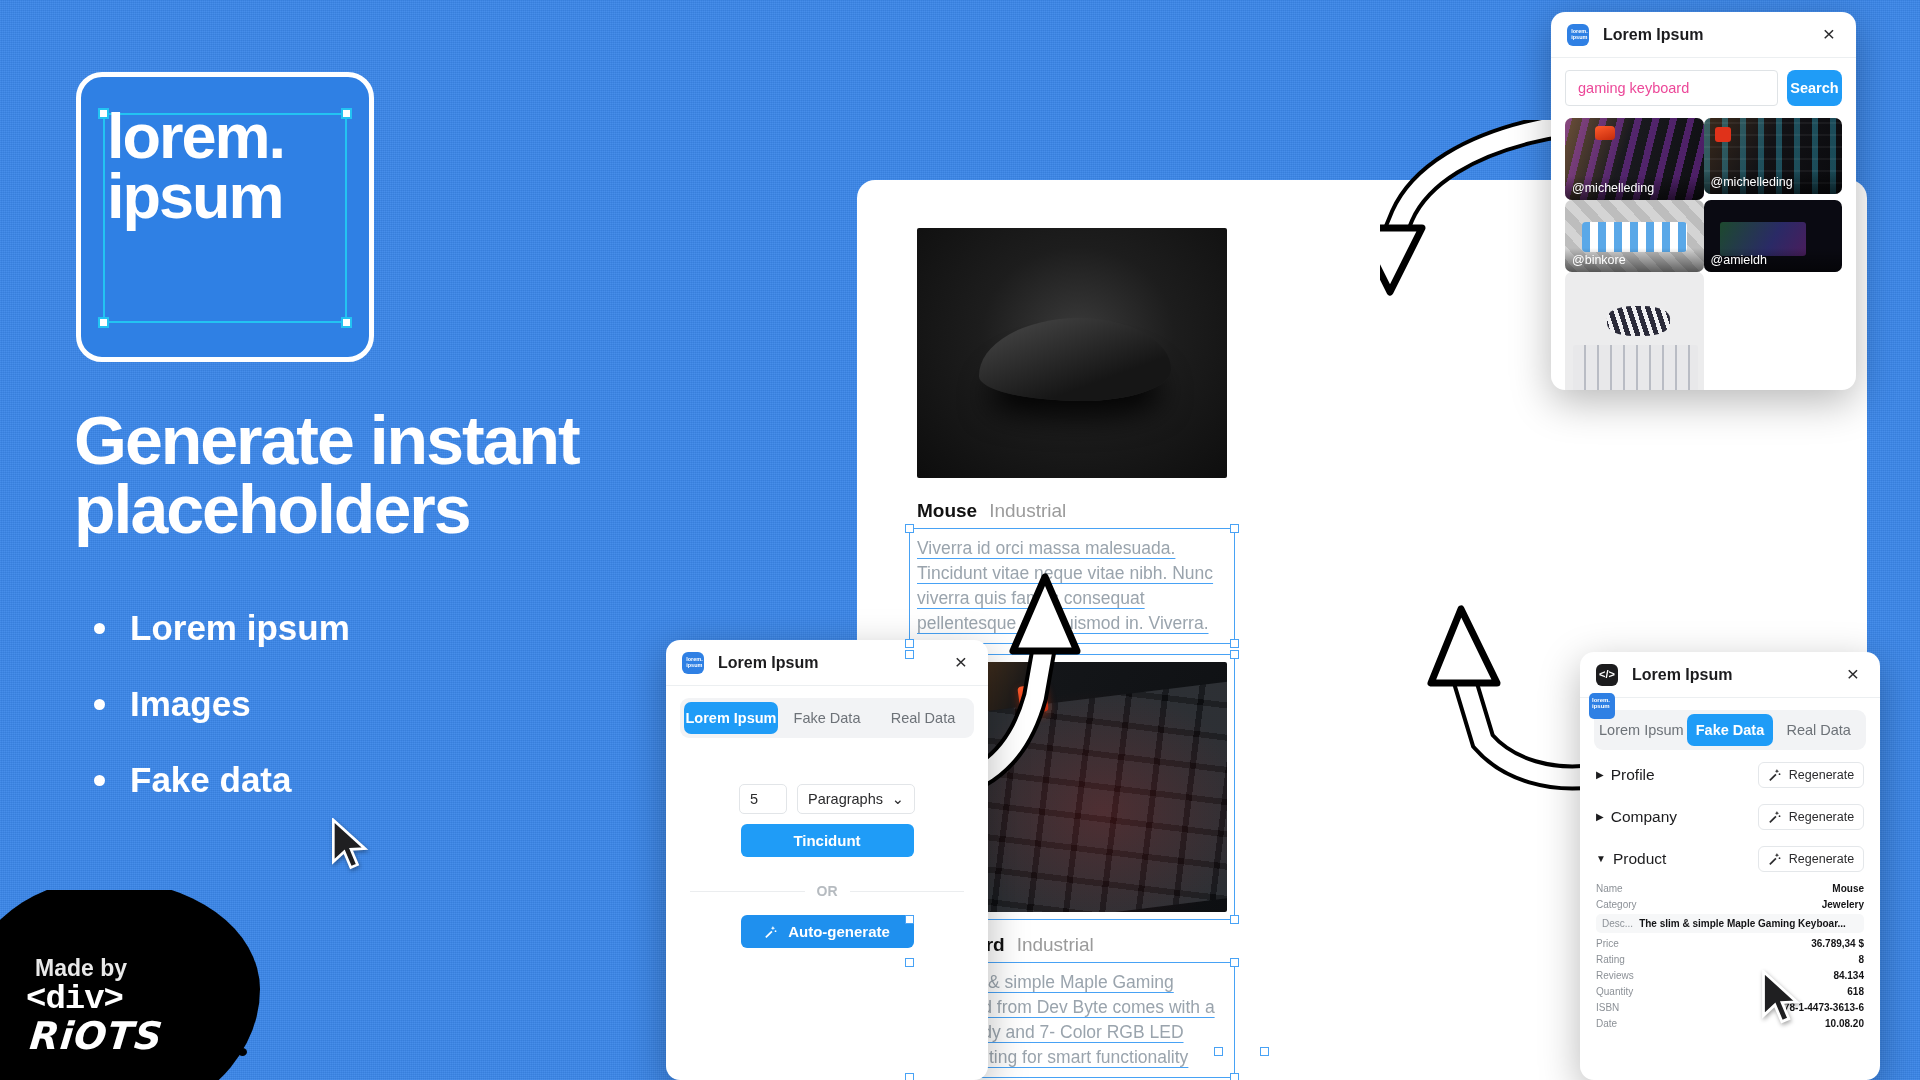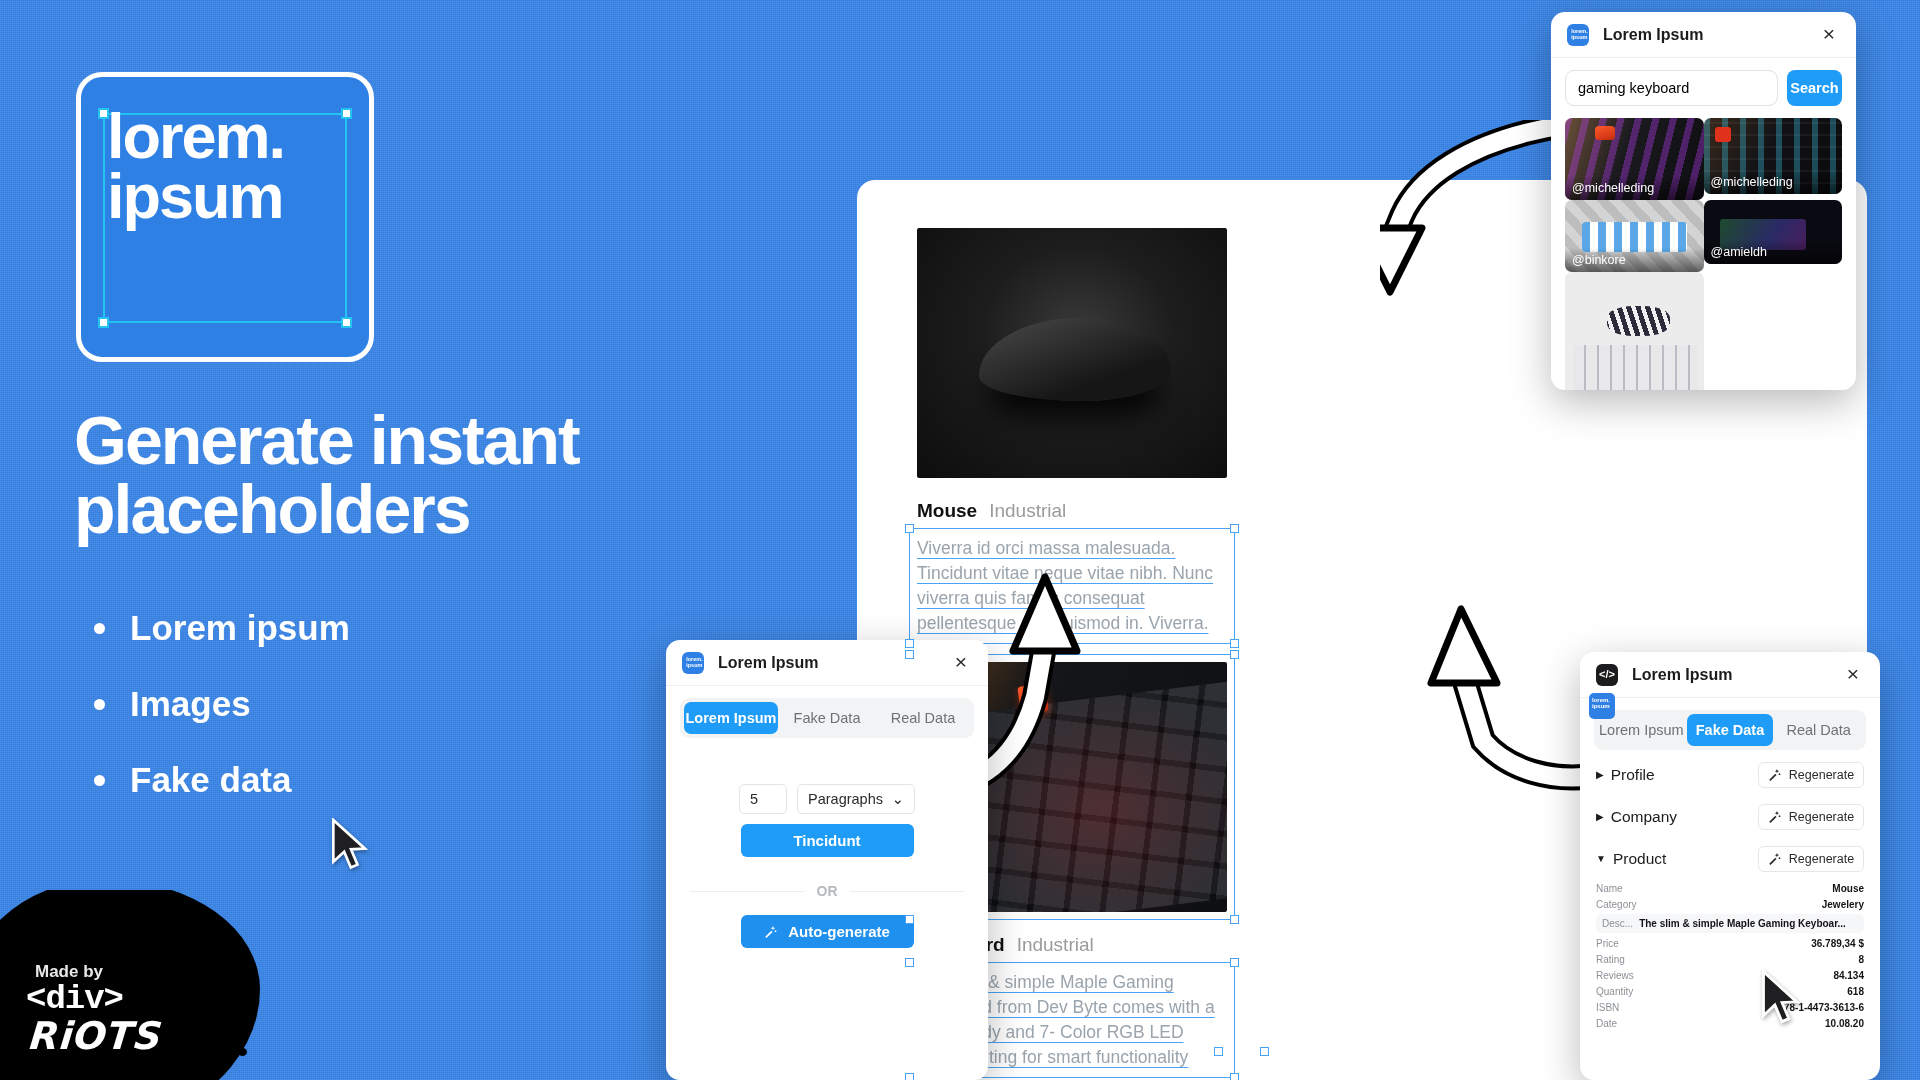--- a/index.html
+++ b/index.html
@@ -67,21 +67,21 @@
   }
   .divriots .splat{
     position:absolute; left:-40px; bottom:-50px; width:300px; height:250px;
     background:#000;
     border-radius:48% 52% 60% 40% / 55% 45% 58% 42%;
     filter:blur(0.2px);
   }
   .divriots .fleck{ position:absolute; background:#000; border-radius:50%; }
   .divriots .made{
     position:absolute; left:35px; bottom:98px; color:#e9e9e9;
-    font-size:17px; font-weight:700;
+    font-size:23px; font-weight:700;
   }
   .divriots .div{
     position:absolute; left:26px; bottom:62px; color:#fff;
     font-size:34px; font-weight:700; font-family:"Liberation Mono", monospace;
     letter-spacing:-1px;
   }
   .divriots .riots{
     position:absolute; left:30px; bottom:22px; color:#fff;
     font-size:38px; font-weight:700; font-style:italic;
     font-family:"DejaVu Sans", sans-serif; letter-spacing:1px;
@@ -170,22 +170,22 @@
   .p-head .ttl{ margin-left:14px; font-size:16px; font-weight:700; color:#1c1c1e; }
   .p-head .x{
     margin-left:auto; width:22px; height:22px; cursor:pointer;
     color:#2b2b2d; font-size:21px; line-height:20px; text-align:center; font-weight:300;
   }
 
   
   .searchpanel{ left:1551px; top:12px; width:305px; height:378px; }
   .sbar{ display:flex; gap:9px; padding:12px 14px; }
   .sbar input{
-    flex:1; height:36px; border:1px solid #dfe3e6; border-radius:9px;
-    padding:0 12px; font-size:14.5px; color:#000000; outline:none;
+    flex:1; height:36px; border:1px solid #dfe3e6; border-radius:4px;
+    padding:0 12px; font-size:14.5px; color:#ec4899; outline:none;
     font-family:"Liberation Sans", sans-serif;
   }
   .sbar button{
     width:74px; height:36px; border:none; border-radius:8px;
     background:#1f9cf7; color:#fff; font-size:14.5px; font-weight:700; cursor:pointer;
     font-family:"Liberation Sans", sans-serif;
   }
   .sgrid{
     padding:0 14px; display:grid; grid-template-columns:1fr 1fr; gap:0;
     height:284px; overflow:hidden;
@@ -198,21 +198,21 @@
   .k1{ height:82px; background:linear-gradient(110deg,#6b4f38,#1a1a1f 42%,#0e0e12);}
   .k1::after{content:"";position:absolute;left:22%;top:10%;width:14%;height:17%;background:linear-gradient(160deg,#ff5c2c,#c42a0b);border-radius:4px;}
   .k1 .rgb{position:absolute;inset:0;background:repeating-linear-gradient(104deg,rgba(190,60,255,.35) 0 7px,transparent 7px 17px);}
   .k2{ height:76px; background:linear-gradient(120deg,#3a2a1c,#121216 45%,#0a0a0d);}
   .k2::after{content:"";position:absolute;left:8%;top:12%;width:12%;height:20%;background:#e0321a;border-radius:3px;}
   .k2 .rgb{position:absolute;inset:0;background:repeating-linear-gradient(0deg,rgba(0,0,0,0) 0 10px,rgba(255,255,255,.05) 10px 12px),repeating-linear-gradient(90deg,rgba(60,220,255,.3) 0 6px,transparent 6px 18px);}
   .k3{ height:82px; background:#08080a;}
   .k3 .rgb{position:absolute;inset:0;background:repeating-radial-gradient(circle at 10px 10px, rgba(255,150,20,.85) 0 2px, transparent 2px 16px);}
   .k4{ height:72px; background:repeating-linear-gradient(47deg,#bdbdbd 0 9px,#d4d4d4 9px 18px),#c9c9c9;}
   .k4 .rgb{position:absolute;left:12%;top:30%;width:76%;height:42%;background:repeating-linear-gradient(90deg,#5aa8e8 0 8px,#fff 8px 16px);border-radius:4px;}
-  .k5{ height:64px; background:#0a0a12;}
+  .k5{ height:72px; background:#0a0a12;}
   .k5 .rgb{position:absolute;left:12%;top:30%;width:62%;height:48%;background:linear-gradient(120deg,#1d4a2e,#2a2a66 60%,#4a1d5c);border-radius:3px;}
   .k6{ height:140px; background:#ececed;}
   .k6 .rgb{position:absolute;left:6%;bottom:4%;width:90%;height:44%;background:repeating-linear-gradient(90deg,#e8e8ea 0 11px,#b9bcc4 11px 13px),#dcdce0;border-radius:3px;}
   .k6 .coil{position:absolute;left:30%;top:24%;width:46%;height:22%;background:repeating-linear-gradient(72deg,#2b2b3a 0 5px,#f0f0f2 5px 9px);border-radius:40%;}
 
   
   .loremgen{ left:666px; top:640px; width:322px; height:440px; }
   .tabs{
     margin:12px 14px 0; background:#f2f3f5; border-radius:9px; padding:4px;
     display:flex; gap:2px;

